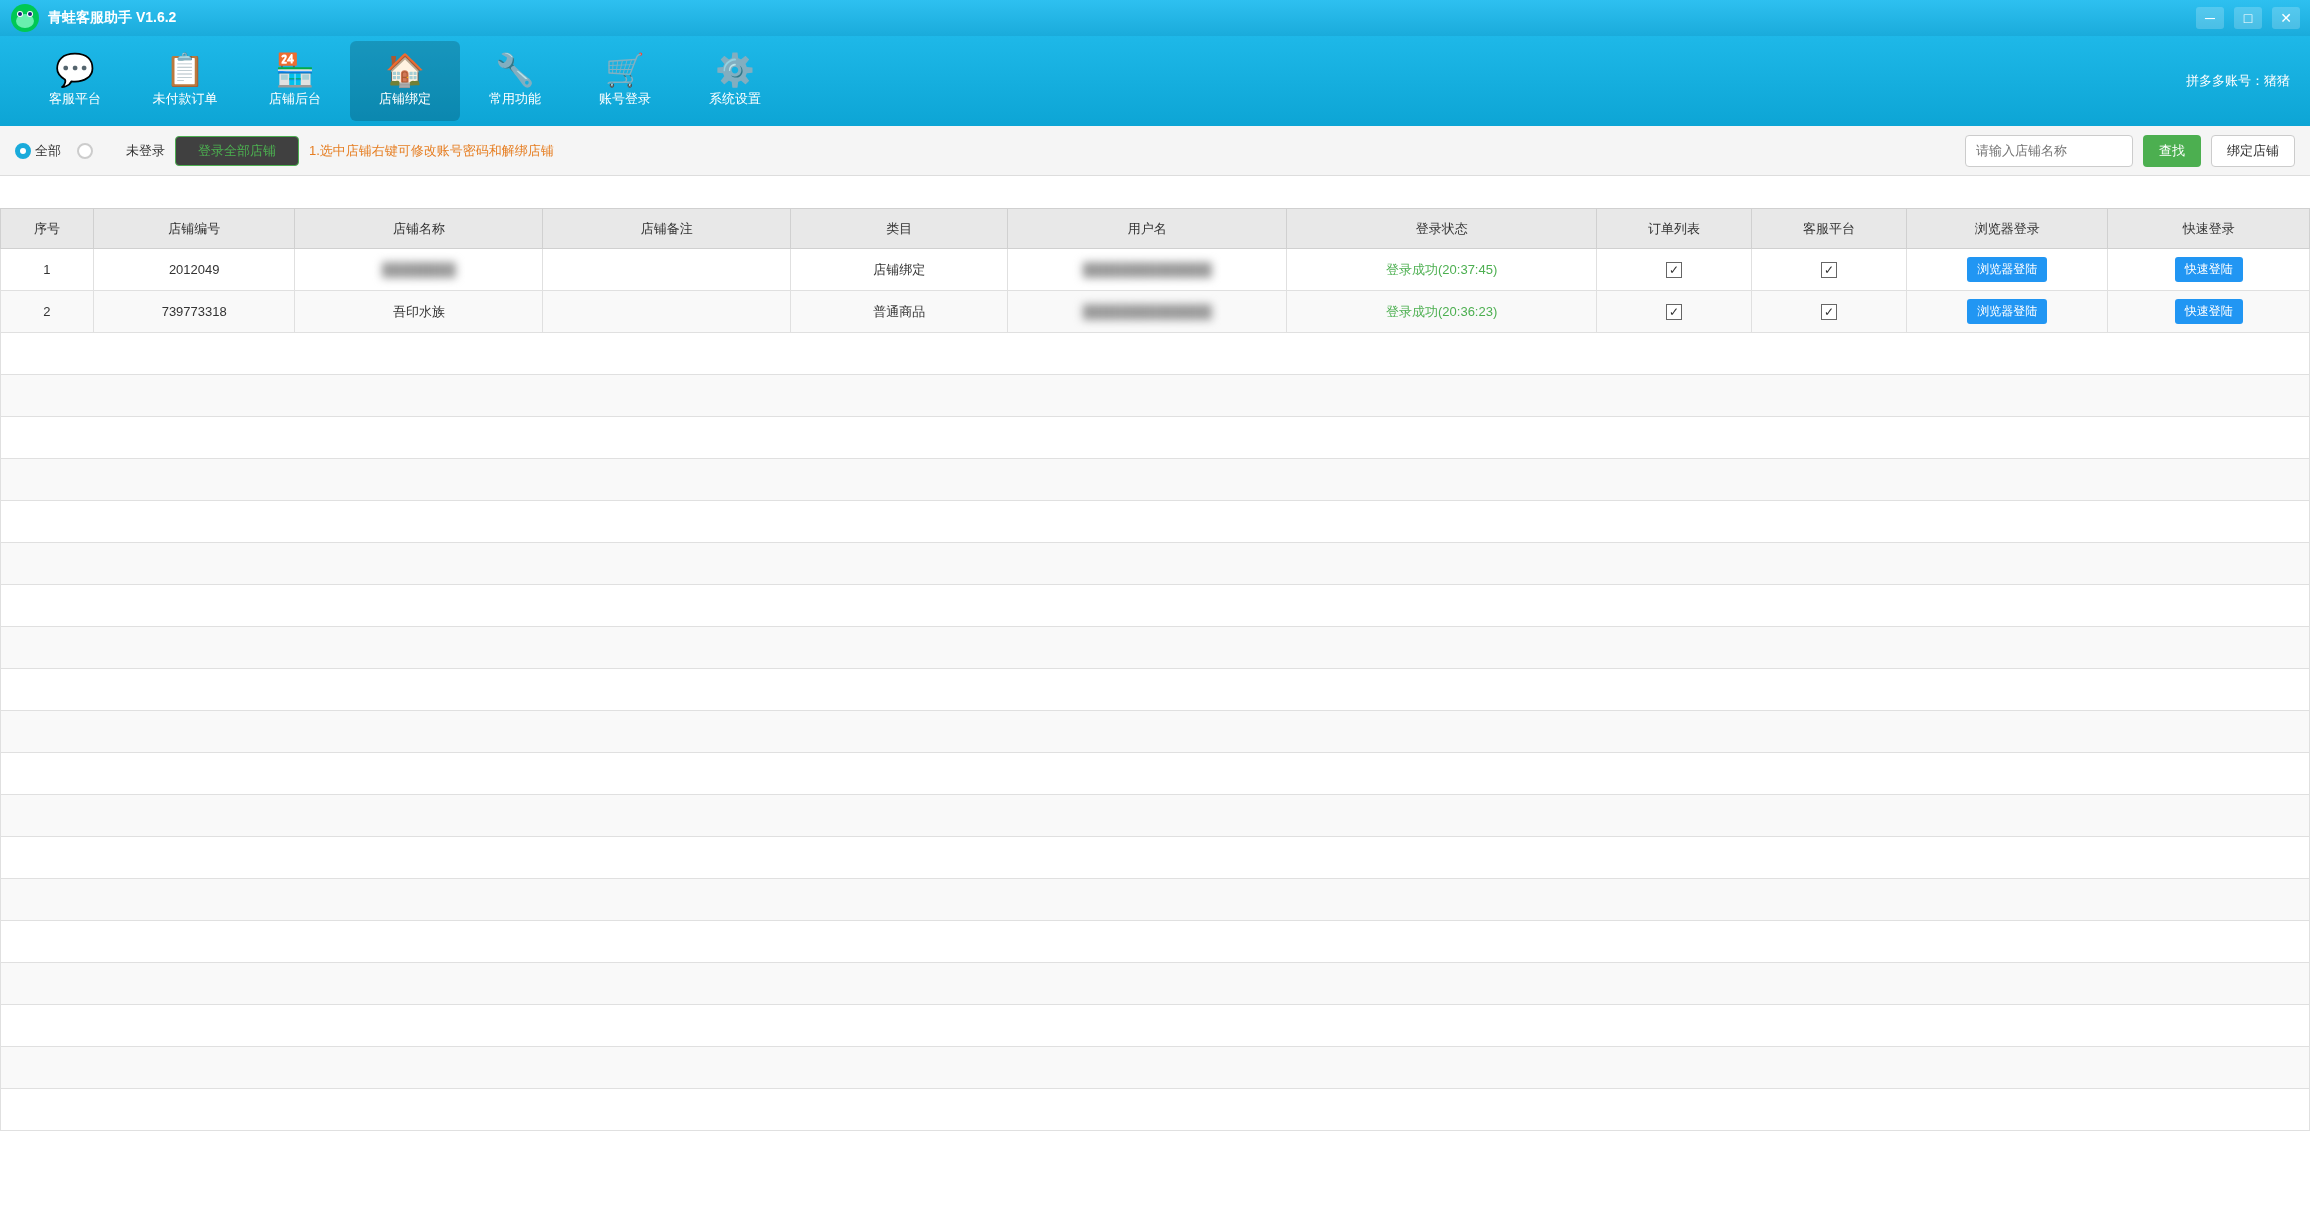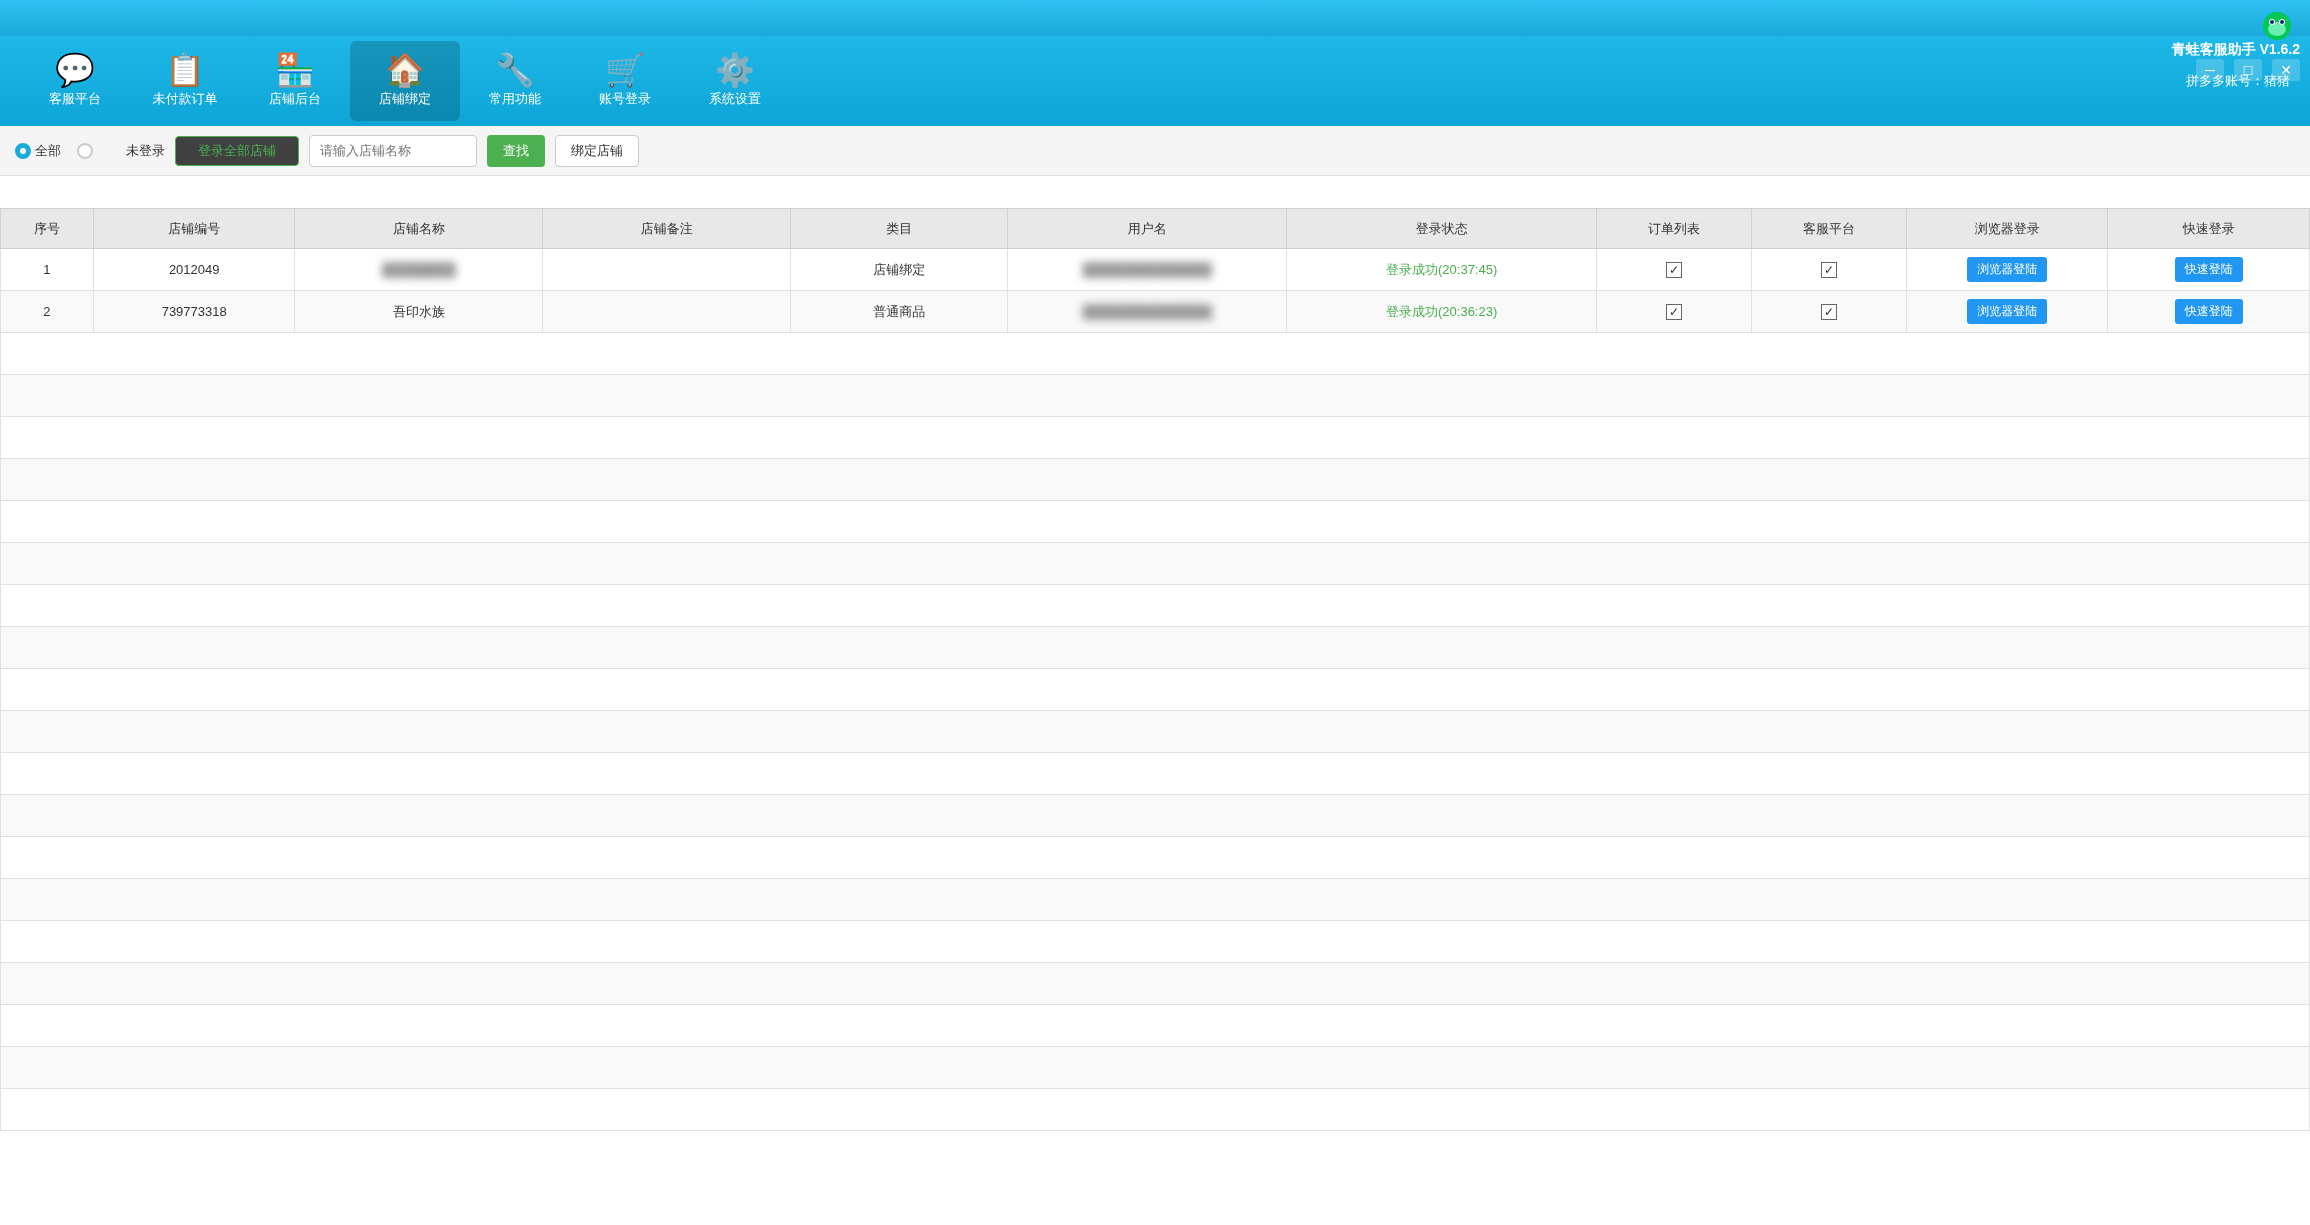--- a/index.html
+++ b/index.html
@@ -3,27 +3,26 @@
   <meta charset="utf-8">
   <style>
     * { box-sizing: border-box; margin: 0; padding: 0; }
     body { font-family: 'Microsoft YaHei', SimSun, sans-serif; font-size: 13px; background: #f0f0f0; width: 2310px; height: 1225px; overflow: hidden; }
 
     
     .title-bar {
       background: linear-gradient(180deg, #2ec0f0 0%, #1aabdb 100%);
       height: 36px;
       display: flex;
-      align-items: flex-end;
-      padding: 11px 10px;
+      align-items: center;
+      padding: 4px 10px;
       color: white;
       font-size: 14px;
       font-weight: bold;
       user-select: none;
-      flex-direction: column;
     }
     .title-bar .title-text { flex: 1; }
     .title-bar .window-controls { display: flex; gap: 10px; }
     .title-bar .wc-btn {
       width: 28px; height: 22px;
       background: rgba(255,255,255,0.2);
       border: none; color: white; cursor: pointer;
       font-size: 14px; display: flex; align-items: center; justify-content: center;
       border-radius: 3px;
     }
@@ -284,20 +283,21 @@
     <div class="radio-item">
       <div class="radio-circle selected"></div>
       <span class="radio-label">全部</span>
     </div>
     <div class="radio-item" style="margin-left:10px;gap:33px;">
       <div class="radio-circle"></div>
       <span class="radio-label">未登录</span>
     </div>
   </div>
   <button class="btn-login-all">登录全部店铺</button>
+  <span class="hint-text">1.选中店铺右键可修改账号密码和解绑店铺</span>
   <input class="search-input" type="text" placeholder="请输入店铺名称" style="">
   <button class="btn-search">查找</button>
   <button class="btn-bind-shop">绑定店铺</button>
 </div>
 
 <div class="main-content">
   <div class="table-container">
     <table>
       <colgroup>
         <col class="col-seq">

